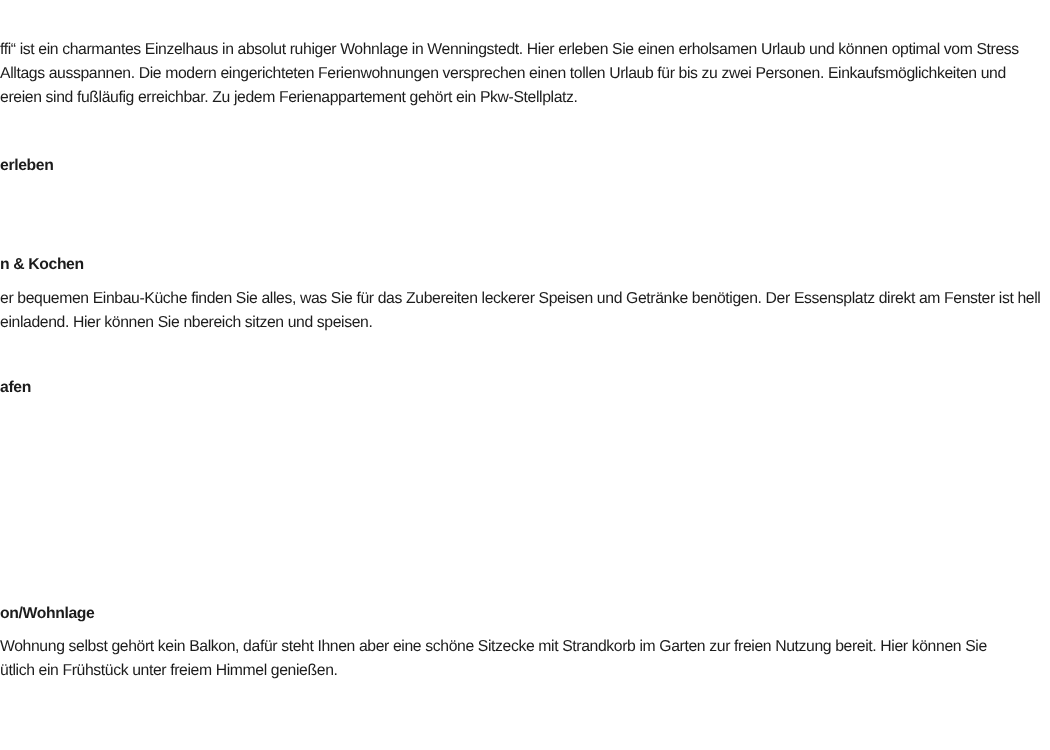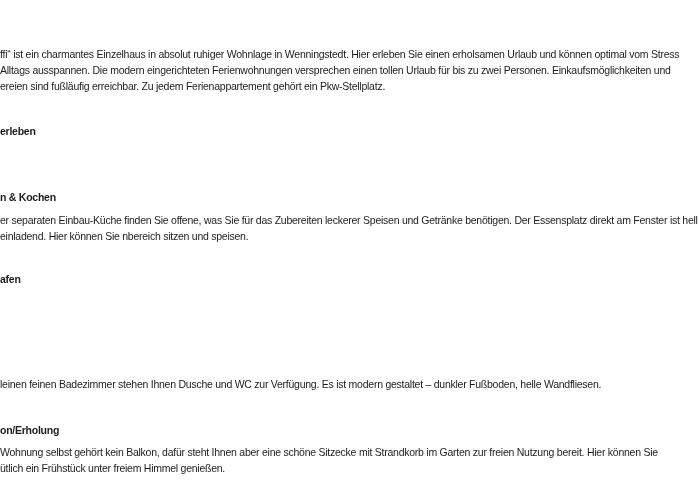--- a/index.html
+++ b/index.html
@@ -17,42 +17,40 @@
     color: #1c1c1c;
   }
   .doc-line {
     position: absolute;
     left: 0;
     white-space: nowrap;
     font-size: 10.5px;
     line-height: 16px;
     letter-spacing: -0.25px;
     color: #1c1c1c;
-    margin-top: 21px;
   }
   .doc-heading {
     font-weight: 700;
   }
 </style>
 </head>
 <body>
 
 <div class="page">
 
   <div class="doc-line" style="top:25px">ffi“ ist ein charmantes Einzelhaus in absolut ruhiger Wohnlage in Wenningstedt. Hier erleben Sie einen erholsamen Urlaub und können optimal vom Stress</div>
   <div class="doc-line" style="top:41px">Alltags ausspannen. Die modern eingerichteten Ferienwohnungen versprechen einen tollen Urlaub für bis zu zwei Personen. Einkaufsmöglichkeiten und</div>
   <div class="doc-line" style="top:57px">ereien sind fußläufig erreichbar. Zu jedem Ferienappartement gehört ein Pkw-Stellplatz.</div>
 
   <div class="doc-line doc-heading" style="top:102px">erleben</div>
 
   <div class="doc-line doc-heading" style="top:168px">n &amp; Kochen</div>
-  <div class="doc-line" style="top:191px">er separaten Einbau-Küche finden Sie offene, was Sie für das Zubereiten leckerer Speisen und Getränke benötigen. Der Essensplatz direkt am Fenster ist hell</div>
+  <div class="doc-line" style="top:191px">er bequemen Einbau-Küche finden Sie alles, was Sie für das Zubereiten leckerer Speisen und Getränke benötigen. Der Essensplatz direkt am Fenster ist hell</div>
   <div class="doc-line" style="top:207px">einladend. Hier können Sie nbereich sitzen und speisen.</div>
 
   <div class="doc-line doc-heading" style="top:250px">afen</div>
 
-  <div class="doc-line" style="top:355px">leinen feinen Badezimmer stehen Ihnen Dusche und WC zur Verfügung. Es ist modern gestaltet – dunkler Fußboden, helle Wandfliesen.</div>
 
-  <div class="doc-line doc-heading" style="top:401px">on/Erholung</div>
+  <div class="doc-line doc-heading" style="top:401px">on/Wohnlage</div>
   <div class="doc-line" style="top:423px">Wohnung selbst gehört kein Balkon, dafür steht Ihnen aber eine schöne Sitzecke mit Strandkorb im Garten zur freien Nutzung bereit. Hier können Sie</div>
   <div class="doc-line" style="top:439px">ütlich ein Frühstück unter freiem Himmel genießen.</div>
 
 </div>
 
 </body></html>

